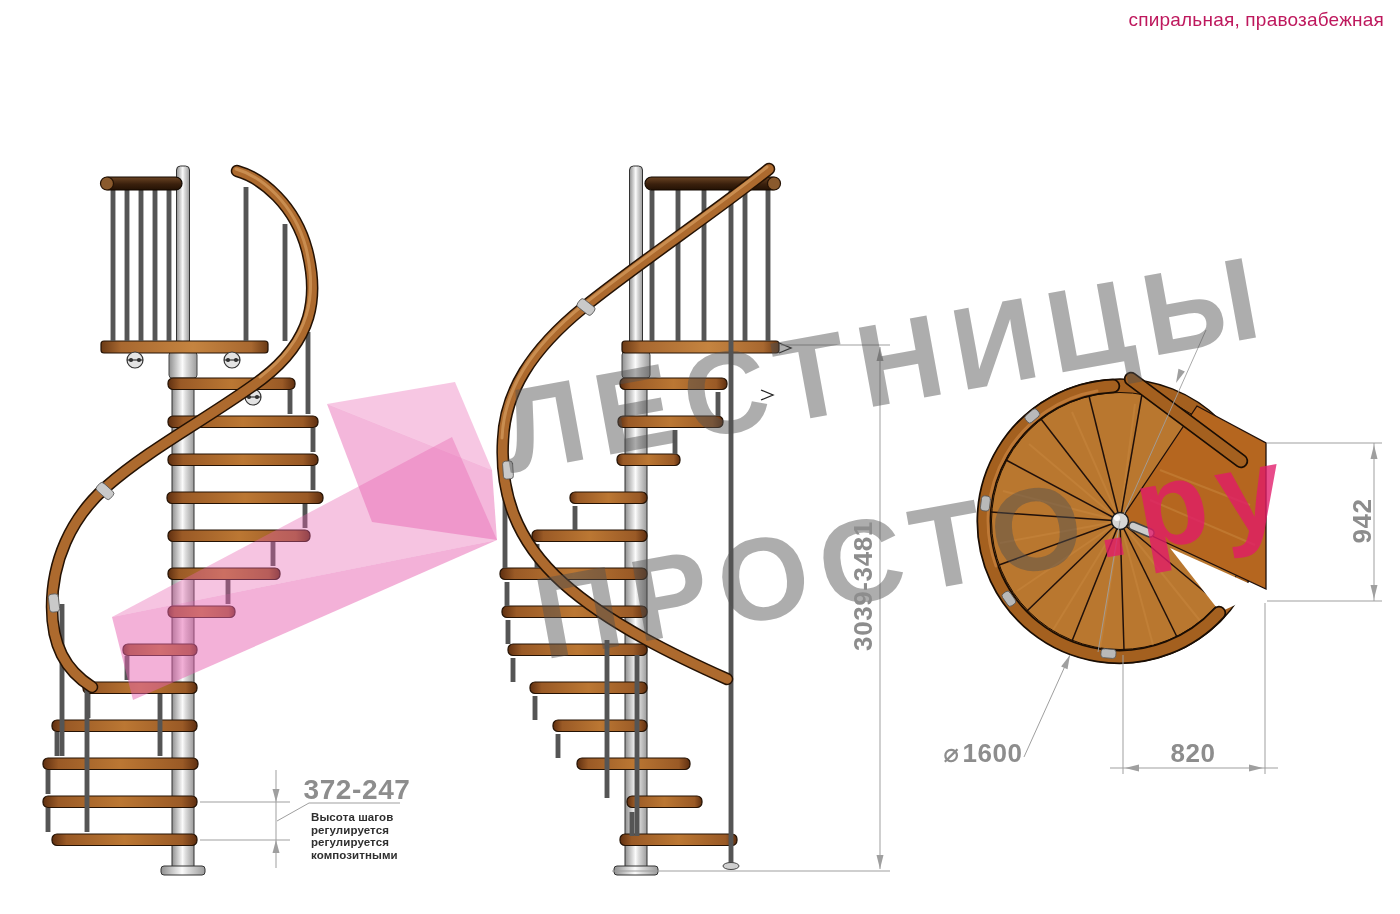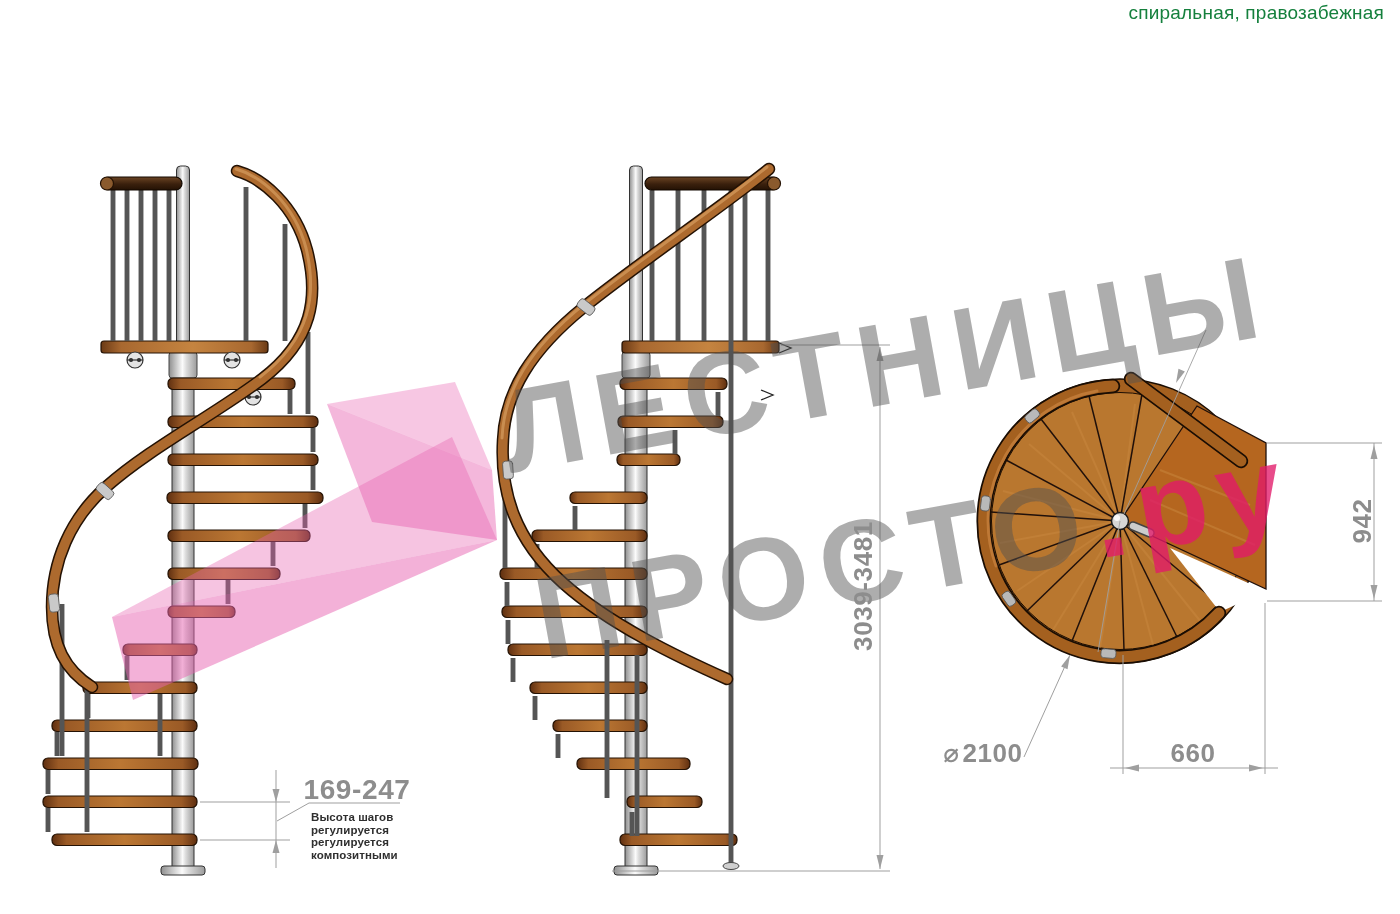--- a/index.html
+++ b/index.html
@@ -1,21 +1,21 @@
 <!DOCTYPE html>
 <html><head>
 <meta charset="utf-8">
 <style>
   html,body{margin:0;padding:0;background:#ffffff;}
   .canvas{position:relative;width:1400px;height:914px;background:#ffffff;overflow:hidden;
           font-family:"Liberation Sans","DejaVu Sans",sans-serif;}
   svg{position:absolute;left:0;top:0;}
 
   
-  .hdr{position:absolute;top:1px;right:16px;text-align:right;color:#15803d;
+  .hdr{position:absolute;top:8px;right:16px;text-align:right;color:#be185d;
        font-size:19px;line-height:23px;font-weight:400;letter-spacing:0.2px;}
 
   
   .dim{position:absolute;color:#8d8d8d;font-weight:bold;font-size:26px;
        letter-spacing:0.6px;white-space:nowrap;transform:translate(-50%,-50%);}
   .dim.rot{transform:translate(-50%,-50%) rotate(-90deg);}
   .dim .dia{font-weight:bold;}
 
   
   .note{position:absolute;left:311px;top:811px;color:#2f2f2f;font-size:11.5px;
@@ -304,25 +304,25 @@
 
 <div class="wm">
   <div><span>ЛЕСТНИЦЫ</span></div>
   <div><span>ПРОСТО</span><span class="accent">.ру</span></div>
 </div>
 
 <div class="hdr">
   <div>спиральная, правозабежная</div>
 </div>
 
-<div class="dim" style="left:357px;top:790px;font-size:28px;">169-247</div>
+<div class="dim" style="left:357px;top:790px;font-size:28px;">372-247</div>
 <div class="dim rot" style="left:863px;top:586px;">3039-3481</div>
 <div class="dim rot" style="left:1362px;top:521px;">942</div>
-<div class="dim" style="left:1193px;top:753px;">660</div>
-<div class="dim" style="left:983px;top:753px;"><span class="dia">⌀</span> <span>2100</span></div>
+<div class="dim" style="left:1193px;top:753px;">820</div>
+<div class="dim" style="left:983px;top:753px;"><span class="dia">⌀</span> <span>1600</span></div>
 
 <div class="note">
   <div>Высота шагов</div>
   <div>регулируется</div>
   <div>регулируется</div>
   <div>композитными</div>
 </div>
 
 </div>
 

